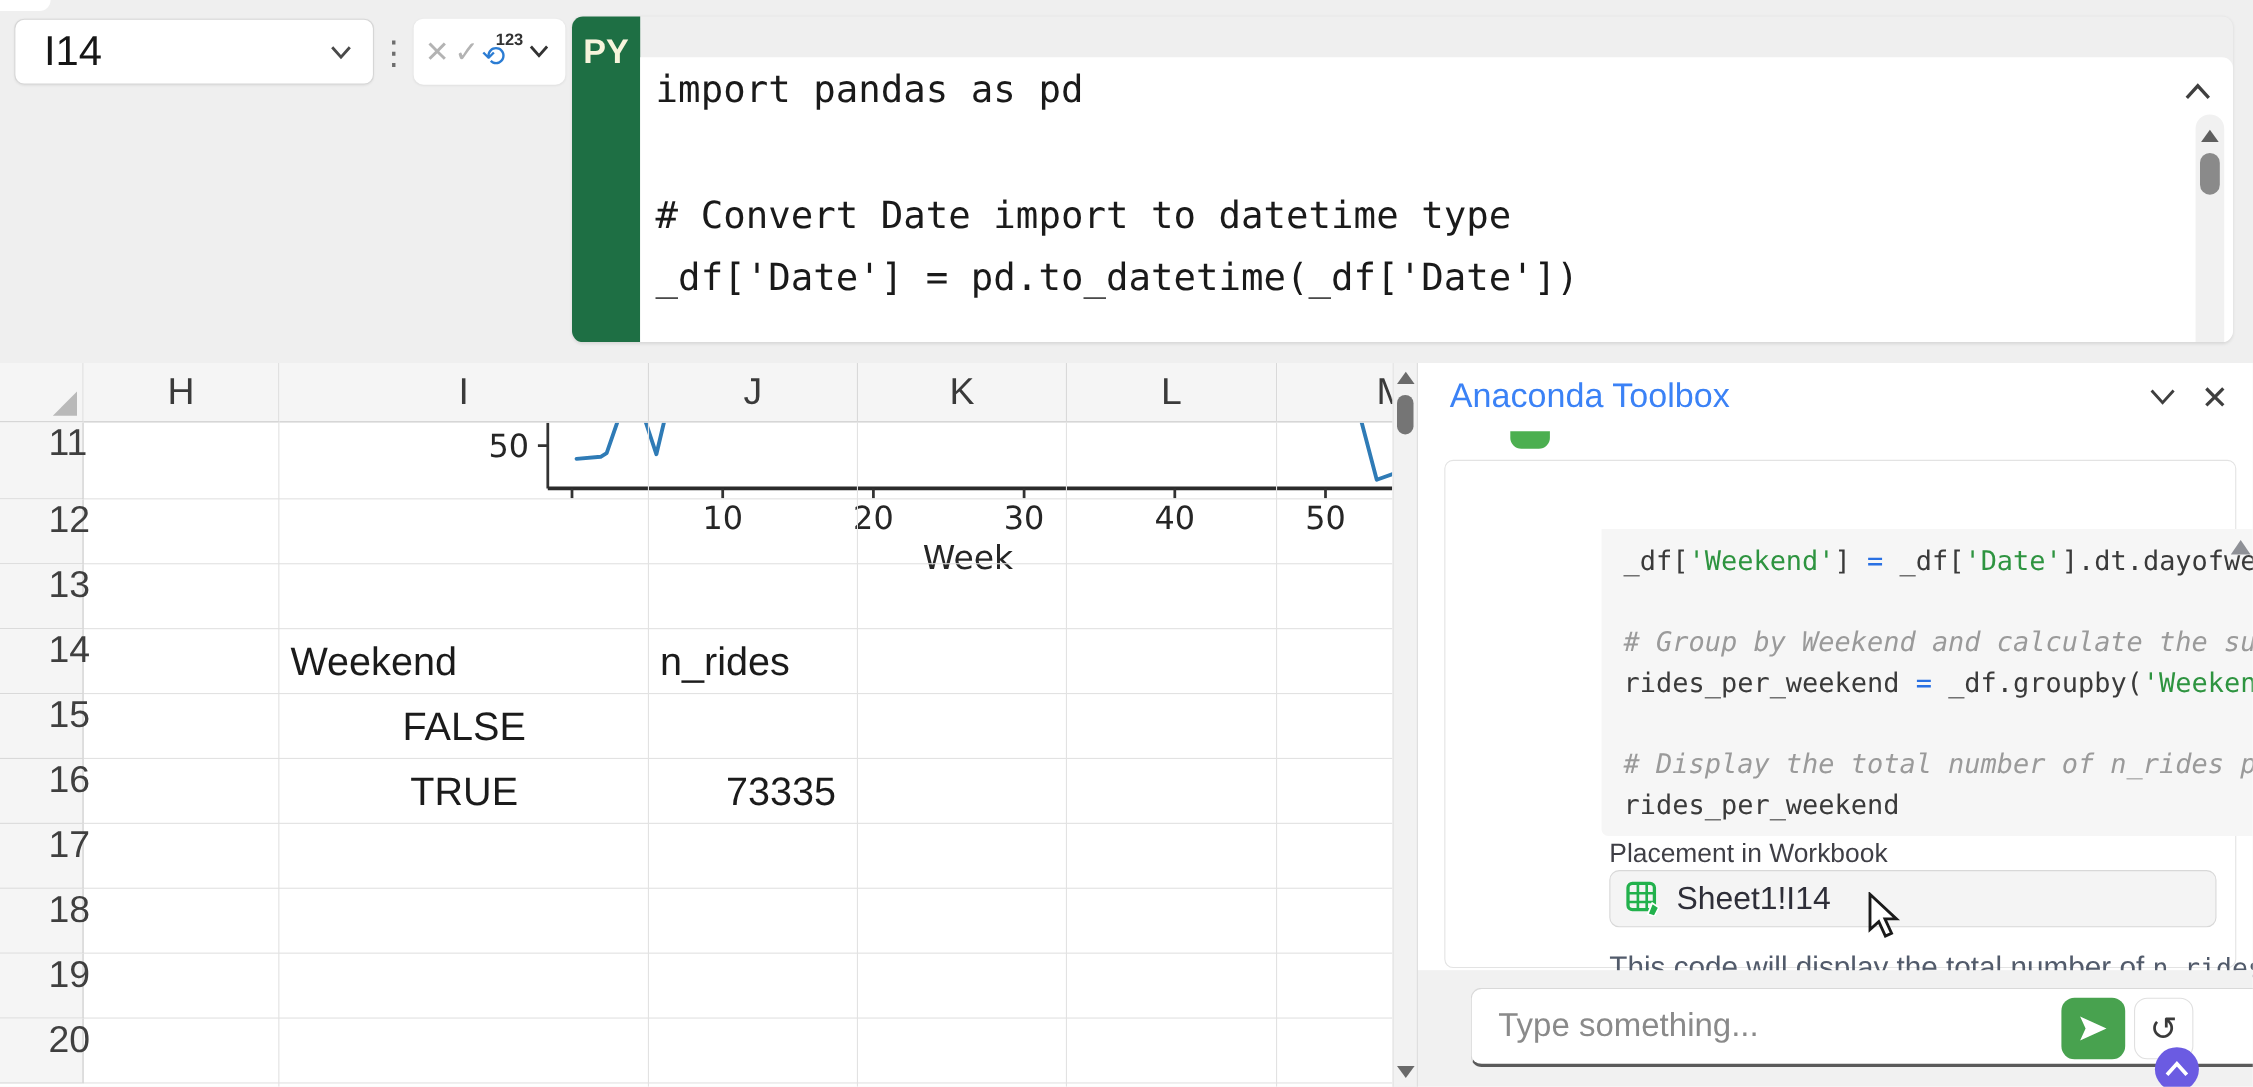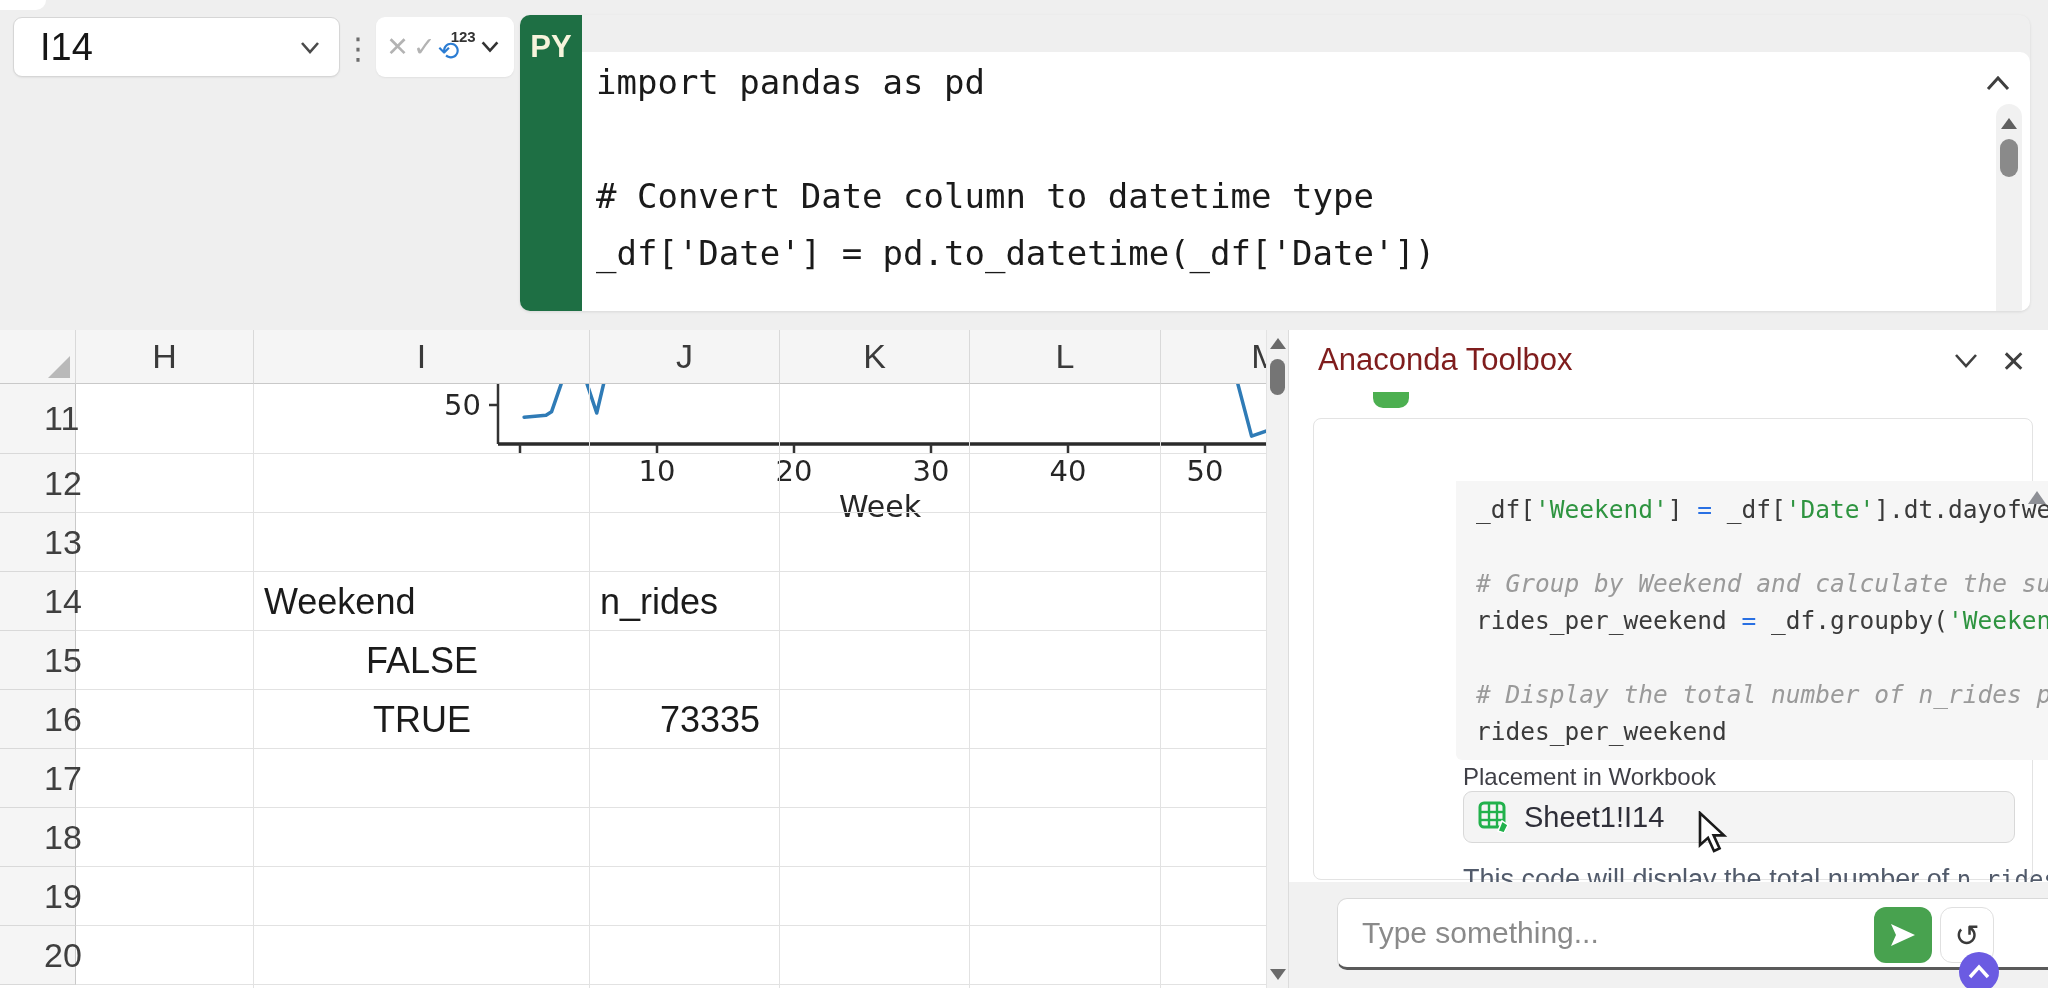--- a/index.html
+++ b/index.html
@@ -48,21 +48,21 @@
   .grid { position:absolute; left:0; top:330px; width:1266px; height:658px; background:#fff; overflow:hidden; }
   .col-head, .corner { position:absolute; top:0; height:54px; background:#f5f5f5;
               border-right:1px solid #d9d9d9; border-bottom:1px solid #c9c9c9;
               display:flex; align-items:center; justify-content:center;
               font-size:34px; color:#3a3a3a; }
   .corner { left:0; width:76px; }
   .corner .sel-all { position:absolute; right:5px; bottom:5px; width:0; height:0;
               border-left:22px solid transparent; border-bottom:22px solid #b9b9b9; }
   .row-head { position:absolute; left:0; width:76px; background:#f5f5f5;
               border-right:1px solid #c9c9c9; border-bottom:1px solid #d9d9d9;
-              font-size:34px; color:#3f3f3f; display:flex; align-items:center;padding-left:44px; }
+              font-size:34px; color:#3f3f3f; display:flex; align-items:flex-start;padding-left:44px; }
   .row-head span { width:58px; text-align:center; }
   .vline { position:absolute; top:54px; width:1px; background:#e2e2e2; height:604px; }
   .hline { position:absolute; left:76px; height:1px; background:#e2e2e2; }
   .cell { position:absolute; display:flex; align-items:center; font-size:36px; color:#1b1b1b; padding:0 10px; }
   .cell.a-left { justify-content:flex-start; }
   .cell.a-center { justify-content:center; }
   .cell.a-right { justify-content:flex-end; padding-right:20px; }
 
   .chart-box { position:absolute; left:389px; top:54px; width:877px; height:144px; background:#fff; overflow:hidden; }
   .chart-box svg { display:block; }
@@ -70,21 +70,21 @@
   .grid-vscroll { position:absolute; left:1266px; top:330px; width:22px; height:658px; background:#f2f2f2;
                   border-left:1px solid #e3e3e3; display:flex; flex-direction:column; align-items:center; }
   .grid-vscroll .tri-up { margin-top:8px; border-bottom-color:#6a6a6a; }
   .grid-vscroll .thumb { width:15px; height:36px; background:#757575; border-radius:8px; margin-top:10px; }
   .grid-vscroll .tri-down { margin-top:auto; margin-bottom:8px; border-top-color:#6a6a6a; }
 
   
   .panel { position:absolute; left:1288px; top:330px; width:760px; height:658px; background:#fff;
            border-left:1px solid #dcdcdc; overflow:hidden; }
   .panel-header { position:absolute; left:0; top:0; width:100%; height:62px; }
-  .panel-title { position:absolute; left:29px; top:12px; font-size:31px; color:#7f1d1d;text-align:right; }
+  .panel-title { position:absolute; left:29px; top:12px; font-size:31px; color:#3b82f6;text-align:right; }
   .panel-min { position:absolute; left:662px; top:18px; }
   .panel-close { position:absolute; left:712px; top:14px; font-size:30px; color:#3f3f3f; }
 
   .avatar-pill { position:absolute; left:84px; top:62px; width:36px; height:16px;
                  background:var(--avatar-green); border-radius:0 0 10px 10px; }
   .msg-card { position:absolute; left:24px; top:88px; width:720px; height:462px;
               border:1px solid #e3e3e3; border-radius:8px; background:#fff; }
   .code-block { position:absolute; left:142px; top:62px; width:602px; height:279px;
                 background:#f6f6f6; border-radius:0 0 6px 6px; padding:10px 0 0 20px; overflow:hidden; }
   .code-line { height:37px; line-height:37px; font-family:"DejaVu Sans Mono", monospace;
@@ -153,21 +153,21 @@
           </svg>
       </span>
     </div>
 
     <div class="formula-wrap">
       <div class="py-badge" style="background: rgb(30, 111, 68);">PY</div>
       <div class="formula-area">
         <div class="formula-code" id="formulaCode">
             <div class="fl">import pandas as pd</div>
             <div class="fl"></div>
-            <div class="fl"># Convert Date column to datetime type</div>
+            <div class="fl"># Convert Date import to datetime type</div>
             <div class="fl">_df['Date'] = pd.to_datetime(_df['Date'])</div>
           </div>
         <span class="fb-collapse">
           <svg width="28" height="20" viewBox="0 0 28 20">
               <polyline points="4,15 14,4 24,15" fill="none" stroke="#3f3f3f" stroke-width="3"></polyline>
             </svg>
         </span>
         <div class="fb-scroll">
           <div class="tri-up"></div>
           <div class="thumb"></div>

